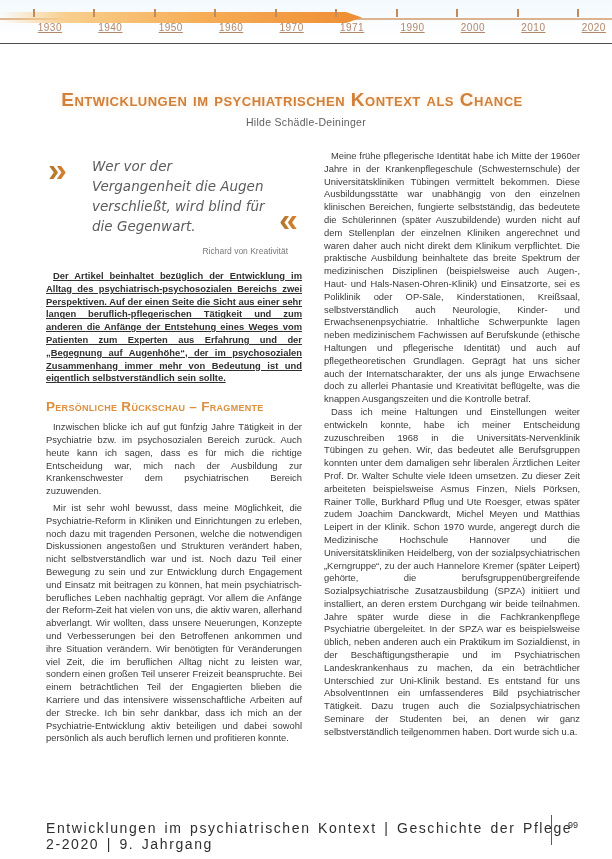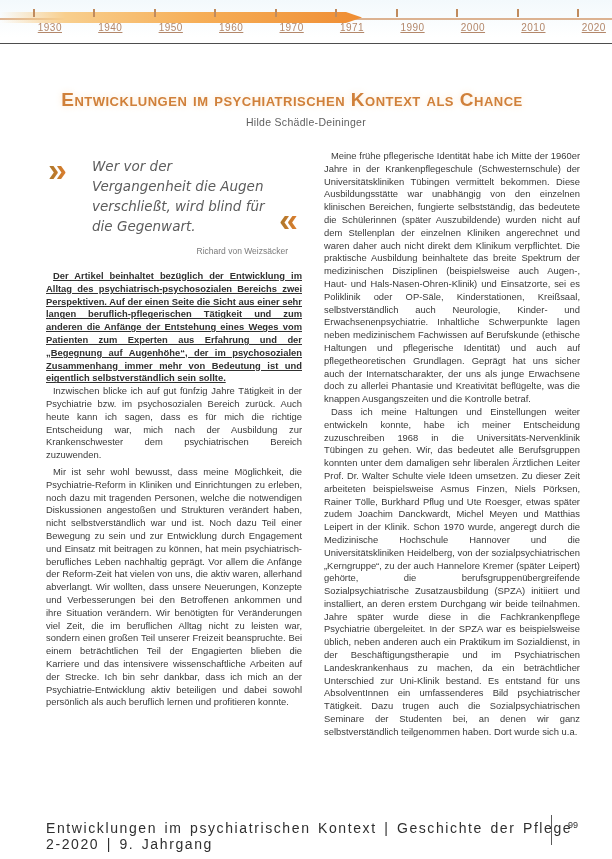--- a/index.html
+++ b/index.html
@@ -78,25 +78,26 @@
 <h1 class="title">Entwicklungen im psychiatrischen Kontext als Chance</h1>
 <div class="author">Hilde Schädle-Deininger</div>
 
 <div class="cols">
 
   <div class="col">
     <div class="quote">
       <span class="q-open">»</span>
       <p class="q-text">Wer vor der Vergangenheit die Augen verschließt, wird blind für die Gegenwart.</p>
       <span class="q-close">«</span>
-      <div class="q-attr">Richard von Weizsäcker</div>
+      <div class="q-attr">Richard von Kreativität</div>
     </div>
 
     <p class="body lead">Der Artikel beinhaltet bezüglich der Entwicklung im Alltag des psychiatrisch-psychosozialen Bereichs zwei Perspektiven. Auf der einen Seite die Sicht aus einer sehr langen beruflich-pflegerischen Tätigkeit und zum anderen die Anfänge der Entstehung eines Weges vom Patienten zum Experten aus Erfahrung und der „Begegnung auf Augenhöhe“, der im psychosozialen Zusammenhang immer mehr von Bedeutung ist und eigentlich selbstverständlich sein sollte.</p>
 
+    <h2 class="sec-head">Persönliche Rückschau – Fragmente</h2>
 
     <p class="body">Inzwischen blicke ich auf gut fünfzig Jahre Tätigkeit in der Psychiatrie bzw. im psychosozialen Bereich zurück. Auch heute kann ich sagen, dass es für mich die richtige Entscheidung war, mich nach der Ausbildung zur Krankenschwester dem psychiatrischen Bereich zuzuwenden.</p>
     <p class="body gap">Mir ist sehr wohl bewusst, dass meine Möglichkeit, die Psychiatrie-Reform in Kliniken und Einrichtungen zu erleben, noch dazu mit tragenden Personen, welche die notwendigen Diskussionen angestoßen und Strukturen verändert haben, nicht selbstverständlich war und ist. Noch dazu Teil einer Bewegung zu sein und zur Entwicklung durch Engagement und Einsatz mit beitragen zu können, hat mein psychiatrisch-berufliches Leben nachhaltig geprägt. Vor allem die Anfänge der Reform-Zeit hat vielen von uns, die aktiv waren, allerhand abverlangt. Wir wollten, dass unsere Neuerungen, Konzepte und Verbesserungen bei den Betroffenen ankommen und ihre Situation verändern. Wir benötigten für Veränderungen viel Zeit, die im beruflichen Alltag nicht zu leisten war, sondern einen großen Teil unserer Freizeit beanspruchte. Bei einem beträchtlichen Teil der Engagierten blieben die Karriere und das intensivere wissenschaftliche Arbeiten auf der Strecke. Ich bin sehr dankbar, dass ich mich an der Psychiatrie-Entwicklung aktiv beteiligen und dabei sowohl persönlich als auch beruflich lernen und profitieren konnte.</p>
   </div>
 
   <div class="col">
     <p class="body">Meine frühe pflegerische Identität habe ich Mitte der 1960er Jahre in der Krankenpflegeschule (Schwesternschule) der Universitätskliniken Tübingen vermittelt bekommen. Diese Ausbildungsstätte war unabhängig von den einzelnen klinischen Bereichen, fungierte selbstständig, das bedeutete die Schülerinnen (später Auszubildende) wurden nicht auf dem Stellenplan der einzelnen Kliniken angerechnet und waren daher auch nicht direkt dem Klinikum verpflichtet. Die praktische Ausbildung beinhaltete das breite Spektrum der medizinischen Disziplinen (beispielsweise auch Augen-, Haut- und Hals-Nasen-Ohren-Klinik) und Einsatzorte, sei es Poliklinik oder OP-Säle, Kinderstationen, Kreißsaal, selbstverständlich auch Neurologie, Kinder- und Erwachsenenpsychiatrie. Inhaltliche Schwerpunkte lagen neben medizinischem Fachwissen auf Berufskunde (ethische Haltungen und pflegerische Identität) und auch auf pflegetheoretischen Grundlagen. Geprägt hat uns sicher auch der Internatscharakter, der uns als junge Erwachsene doch zu allerlei Phantasie und Kreativität beflügelte, was die knappen Ausgangszeiten und die Kontrolle betraf.</p>
 
 
     <p class="body">Dass ich meine Haltungen und Einstellungen weiter entwickeln konnte, habe ich meiner Entscheidung zuzuschreiben 1968 in die Universitäts-Nervenklinik Tübingen zu gehen. Wir, das bedeutet alle Berufsgruppen konnten unter dem damaligen sehr liberalen Ärztlichen Leiter Prof. Dr. Walter Schulte viele Ideen umsetzen. Zu dieser Zeit arbeiteten beispielsweise Asmus Finzen, Niels Pörksen, Rainer Tölle, Burkhard Pflug und Ute Roesger, etwas später zudem Joachim Danckwardt, Michel Meyen und Matthias Leipert in der Klinik. Schon 1970 wurde, angeregt durch die Medizinische Hochschule Hannover und die Universitätskliniken Heidelberg, von der sozialpsychiatrischen „Kerngruppe“, zu der auch Hannelore Kremer (später Leipert) gehörte, die berufsgruppenübergreifende Sozialpsychiatrische Zusatzausbildung (SPZA) initiiert und installiert, an deren erstem Durchgang wir beide teilnahmen. Jahre später wurde diese in die Fachkrankenpflege Psychiatrie übergeleitet. In der SPZA war es beispielsweise üblich, neben anderen auch ein Praktikum im Sozialdienst, in der Beschäftigungstherapie und im Psychiatrischen Landeskrankenhaus zu machen, da ein beträchtlicher Unterschied zur Uni-Klinik bestand. Es entstand für uns AbsolventInnen ein umfassenderes Bild psychiatrischer Tätigkeit. Dazu trugen auch die Sozialpsychiatrischen Seminare der Studenten bei, an denen wir ganz selbstverständlich teilgenommen haben. Dort wurde sich u.a.</p>

